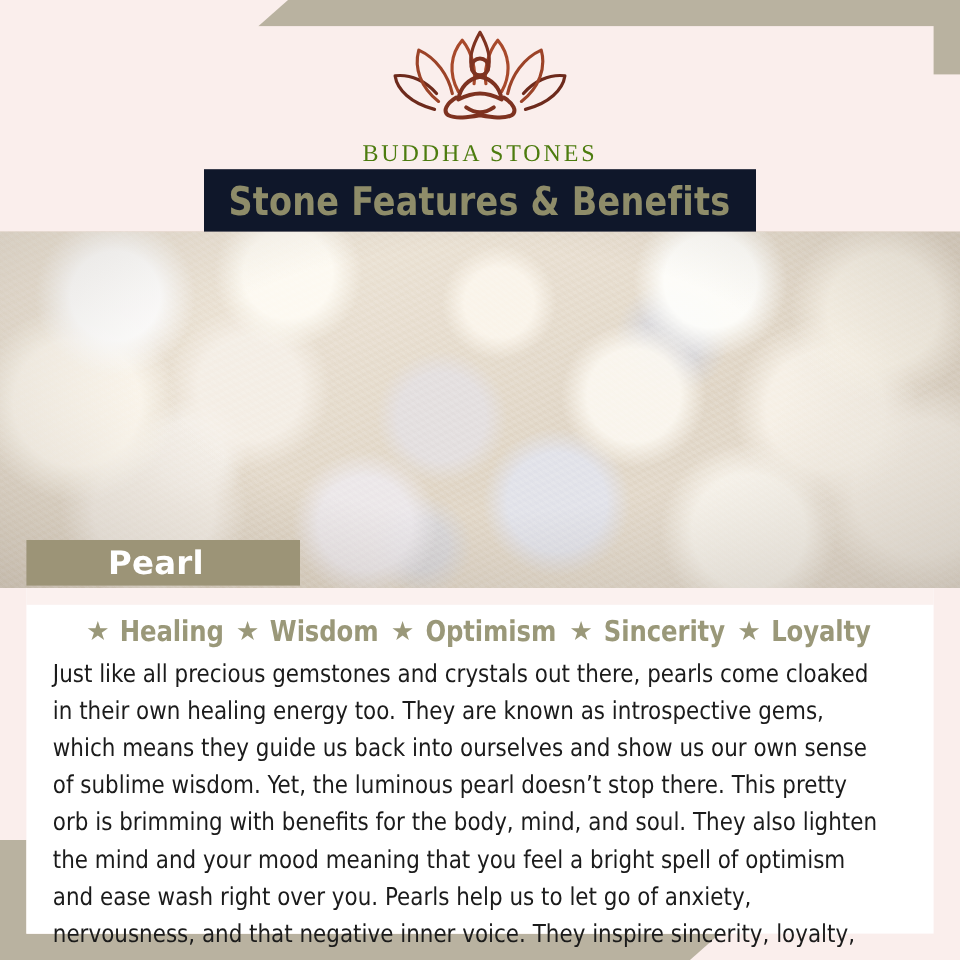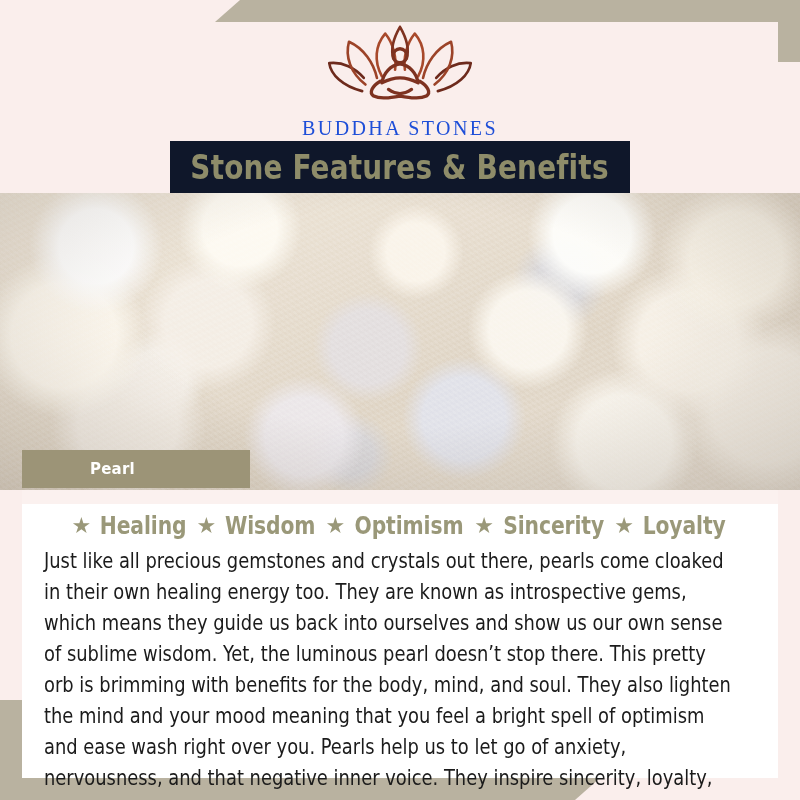--- a/index.html
+++ b/index.html
@@ -79,21 +79,21 @@
   .lotus-logo {
     display: block;
     width: 168px;
     height: 80px;
   }
   .brand-name {
     margin-top: 16px;
     font-family: "Liberation Serif", serif;
     font-size: 20px;
     letter-spacing: 2.4px;
-    color: #1d4ed8;
+    color: #4d7c0f;
     white-space: nowrap;
   }
 
   
   .title-banner {
     position: absolute;
     top: 141px;
     left: 170px;
     width: 460px;
     height: 52px;
@@ -170,21 +170,21 @@
     width: 228px;
     height: 38px;
     background: #9c9477;
     display: flex;
     align-items: center;
     z-index: 5;
   }
   .stone-name {
     font-family: "DejaVu Sans", "Liberation Sans", sans-serif;
     font-weight: bold;
-    font-size: 15px;
+    font-size: 27px;
     color: #ffffff;
     padding-left: 68px;
     letter-spacing: 0.2px;
     white-space: nowrap;
   }
 
   
   .content-panel {
     position: absolute;
     top: 490px;

